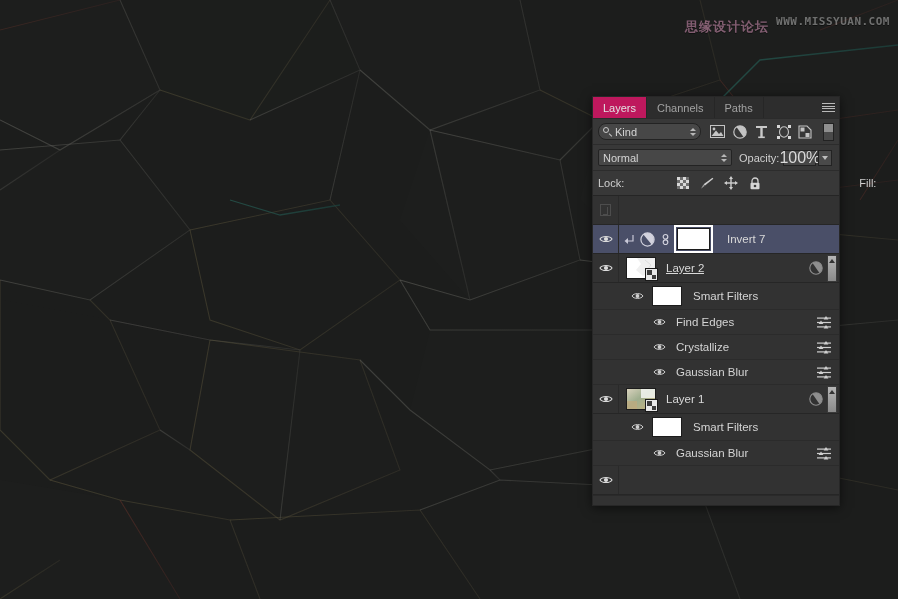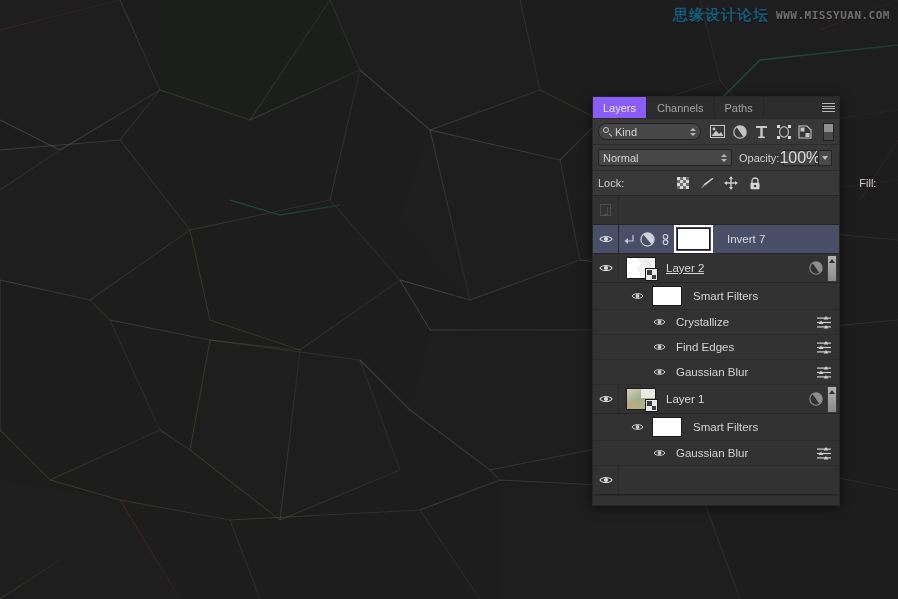--- a/index.html
+++ b/index.html
@@ -38,25 +38,26 @@
     right: 8px;
     top: 6px;
     display: flex;
     align-items: center;
     gap: 7px;
     opacity: 0.46;
     pointer-events: none;
   }
   #watermark .wm-cn {
     font-family: "DejaVu Sans", sans-serif;
-    font-size: 15px;
+    font-size: 13px;
     font-weight: bold;
-    color: #0ea5e9;
+    color: #f9a8d4;
     letter-spacing: 1px;
     text-shadow: 0 1px 0 #000;
+    margin-top: 12px;
   }
   #watermark .wm-en {
     font-family: "DejaVu Sans Mono", monospace;
     font-size: 11px;
     font-weight: bold;
     color: #d0d0d0;
     letter-spacing: 0.5px;
     text-shadow: 0 1px 0 #000;
   }
 
@@ -91,21 +92,21 @@
     padding: 0 10px;
     display: flex;
     align-items: center;
     font-size: 11px;
     color: #a2a2a2;
     background: #2d2d2d;
     border-right: 1px solid #262626;
     cursor: default;
   }
   .tab.active {
-    background: #8b5cf6;
+    background: #be185d;
     color: #e2e2e2;
   }
   .tab-fill {
     flex: 1;
     background: #2d2d2d;
   }
   .panel-menu {
     width: 22px;
     background: #2d2d2d;
     display: flex;
@@ -786,37 +787,37 @@
         </svg>
         <div class="sf-mask"></div>
         <span class="sf-label">Smart Filters</span>
       </div>
 
       <div class="sf-row" style="padding-left:60px">
         <svg class="sf-eye" viewBox="0 0 13 10">
           <path d="M1 5 C2.8 1.8 10.2 1.8 12 5 C10.2 8.2 2.8 8.2 1 5 Z" fill="none" stroke="#cfcfcf" stroke-width="1"></path>
           <circle cx="6.5" cy="5" r="1.9" fill="#cfcfcf"></circle>
         </svg>
-        <span class="sf-label" style="margin-left:2px">Crystallize</span>
+        <span class="sf-label" style="margin-left:2px">Find Edges</span>
         <svg class="sf-blend" viewBox="0 0 14 13">
           <rect x="0" y="1.5" width="14" height="1.2" fill="#cfcfcf"></rect>
           <rect x="0" y="5.9" width="14" height="1.2" fill="#cfcfcf"></rect>
           <rect x="0" y="10.3" width="14" height="1.2" fill="#cfcfcf"></rect>
           <path d="M9 0 L11.4 3.6 L6.6 3.6 Z" fill="#cfcfcf"></path>
           <path d="M4 4.5 L6.4 8.1 L1.6 8.1 Z" fill="#cfcfcf"></path>
           <path d="M9 8.9 L11.4 12.5 L6.6 12.5 Z" fill="#cfcfcf"></path>
         </svg>
       </div>
 
       <div class="sf-row" style="padding-left:60px">
         <svg class="sf-eye" viewBox="0 0 13 10">
           <path d="M1 5 C2.8 1.8 10.2 1.8 12 5 C10.2 8.2 2.8 8.2 1 5 Z" fill="none" stroke="#cfcfcf" stroke-width="1"></path>
           <circle cx="6.5" cy="5" r="1.9" fill="#cfcfcf"></circle>
         </svg>
-        <span class="sf-label" style="margin-left:2px">Find Edges</span>
+        <span class="sf-label" style="margin-left:2px">Crystallize</span>
         <svg class="sf-blend" viewBox="0 0 14 13">
           <rect x="0" y="1.5" width="14" height="1.2" fill="#cfcfcf"></rect>
           <rect x="0" y="5.9" width="14" height="1.2" fill="#cfcfcf"></rect>
           <rect x="0" y="10.3" width="14" height="1.2" fill="#cfcfcf"></rect>
           <path d="M9 0 L11.4 3.6 L6.6 3.6 Z" fill="#cfcfcf"></path>
           <path d="M4 4.5 L6.4 8.1 L1.6 8.1 Z" fill="#cfcfcf"></path>
           <path d="M9 8.9 L11.4 12.5 L6.6 12.5 Z" fill="#cfcfcf"></path>
         </svg>
       </div>
 

